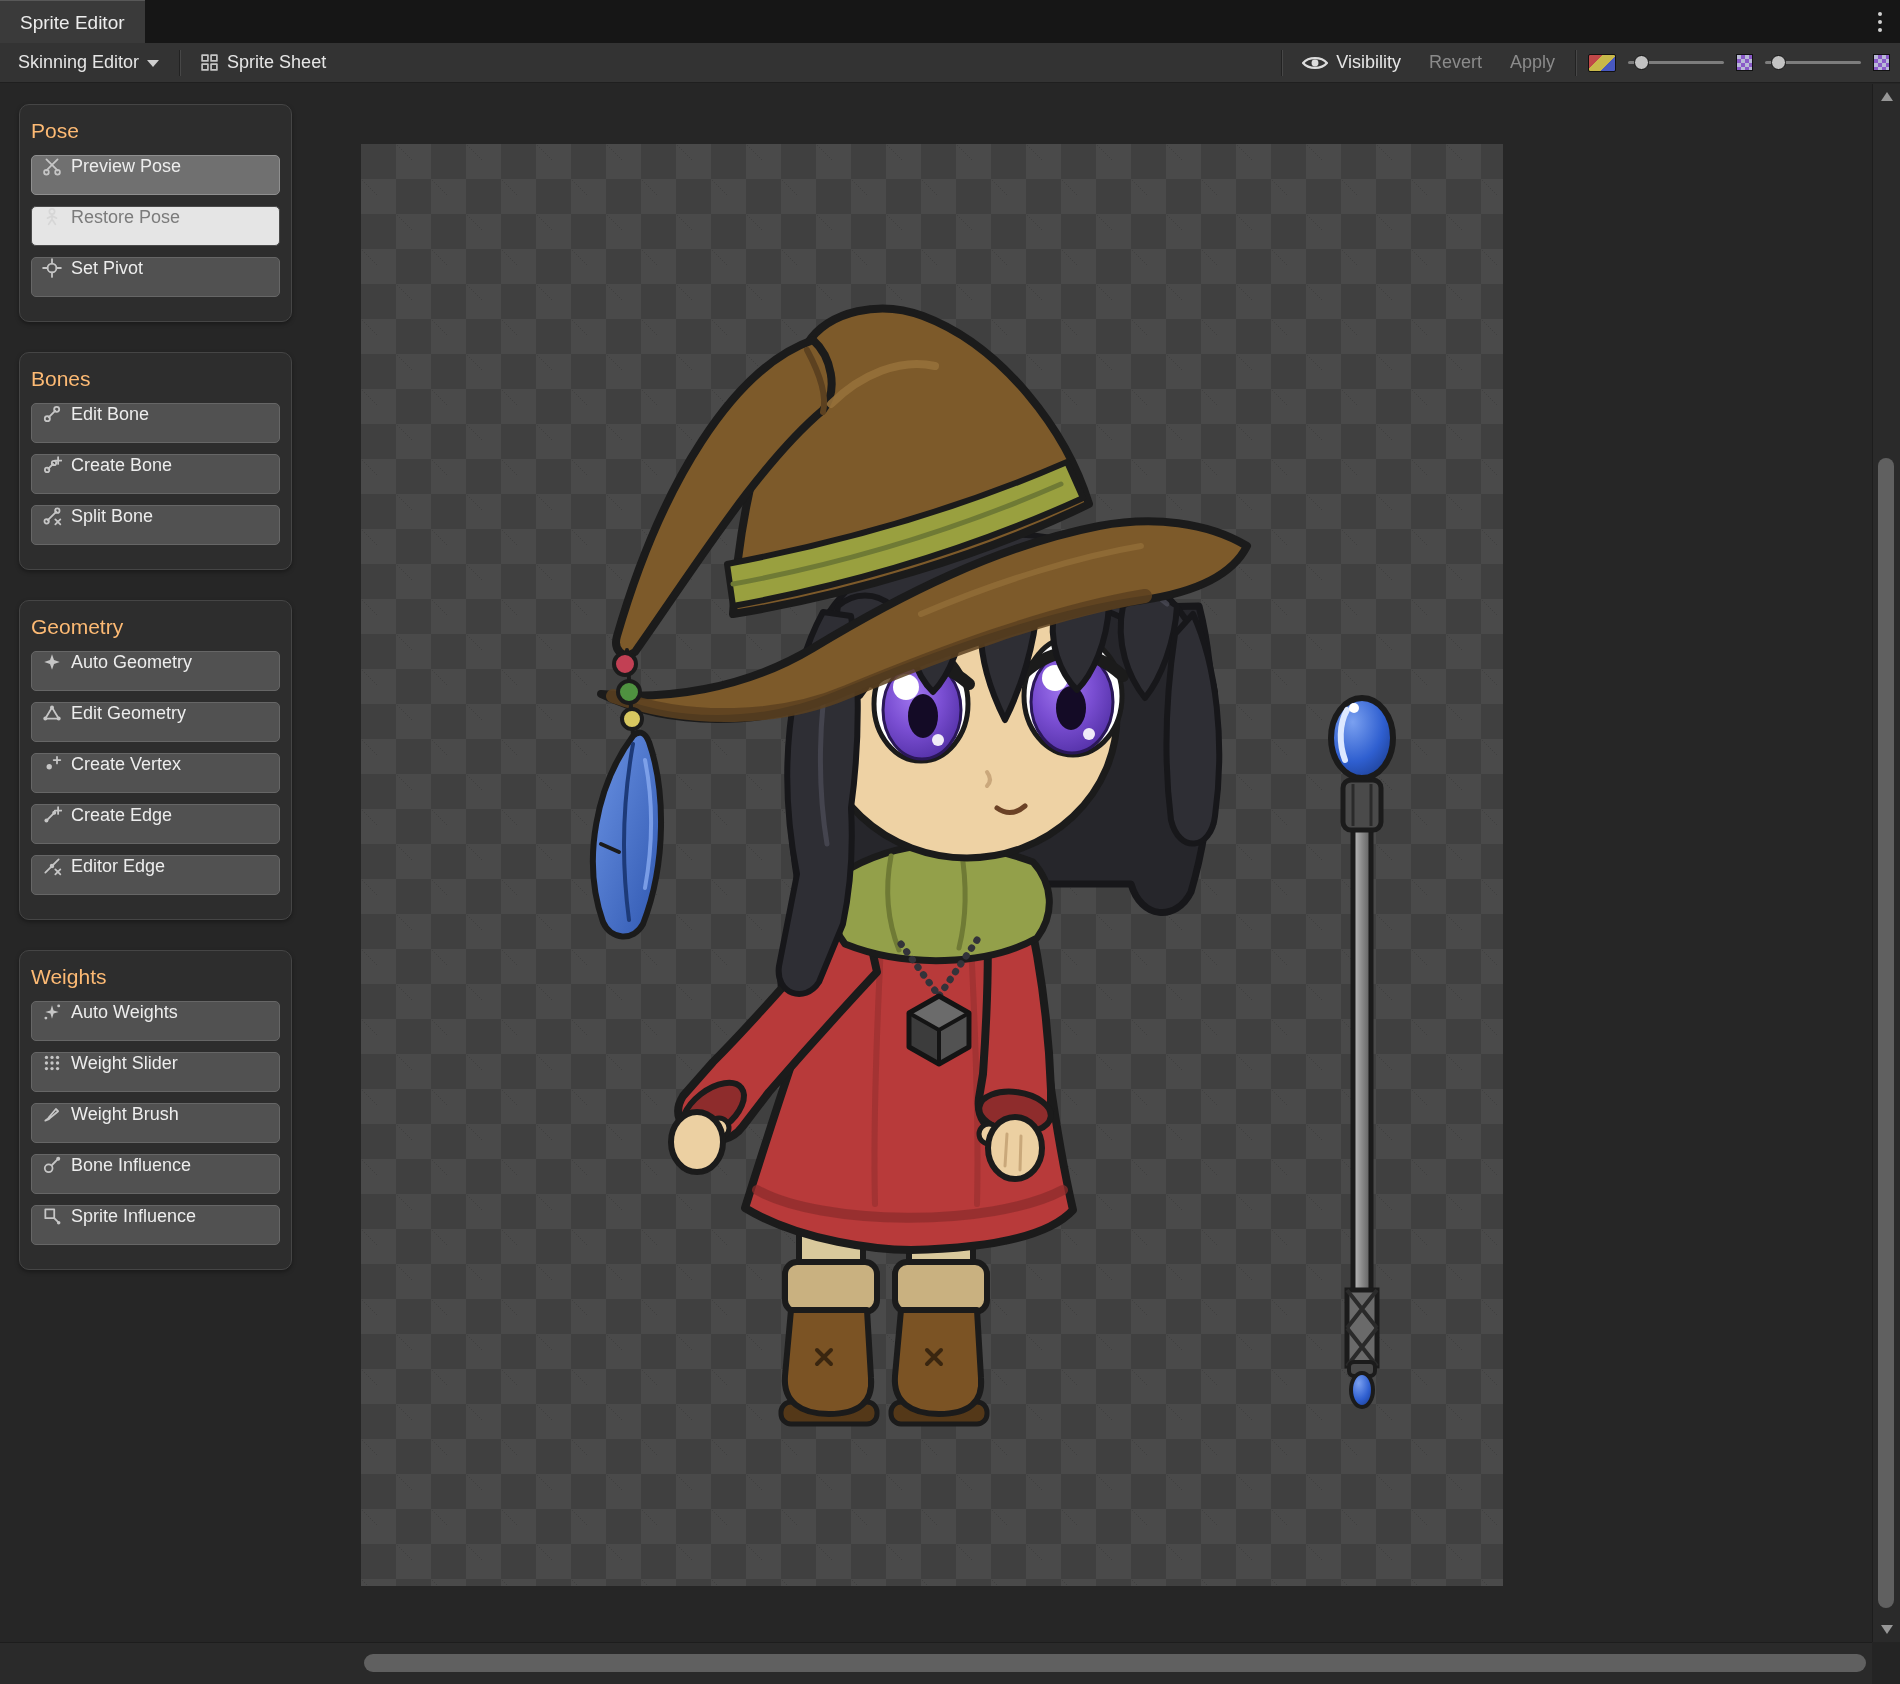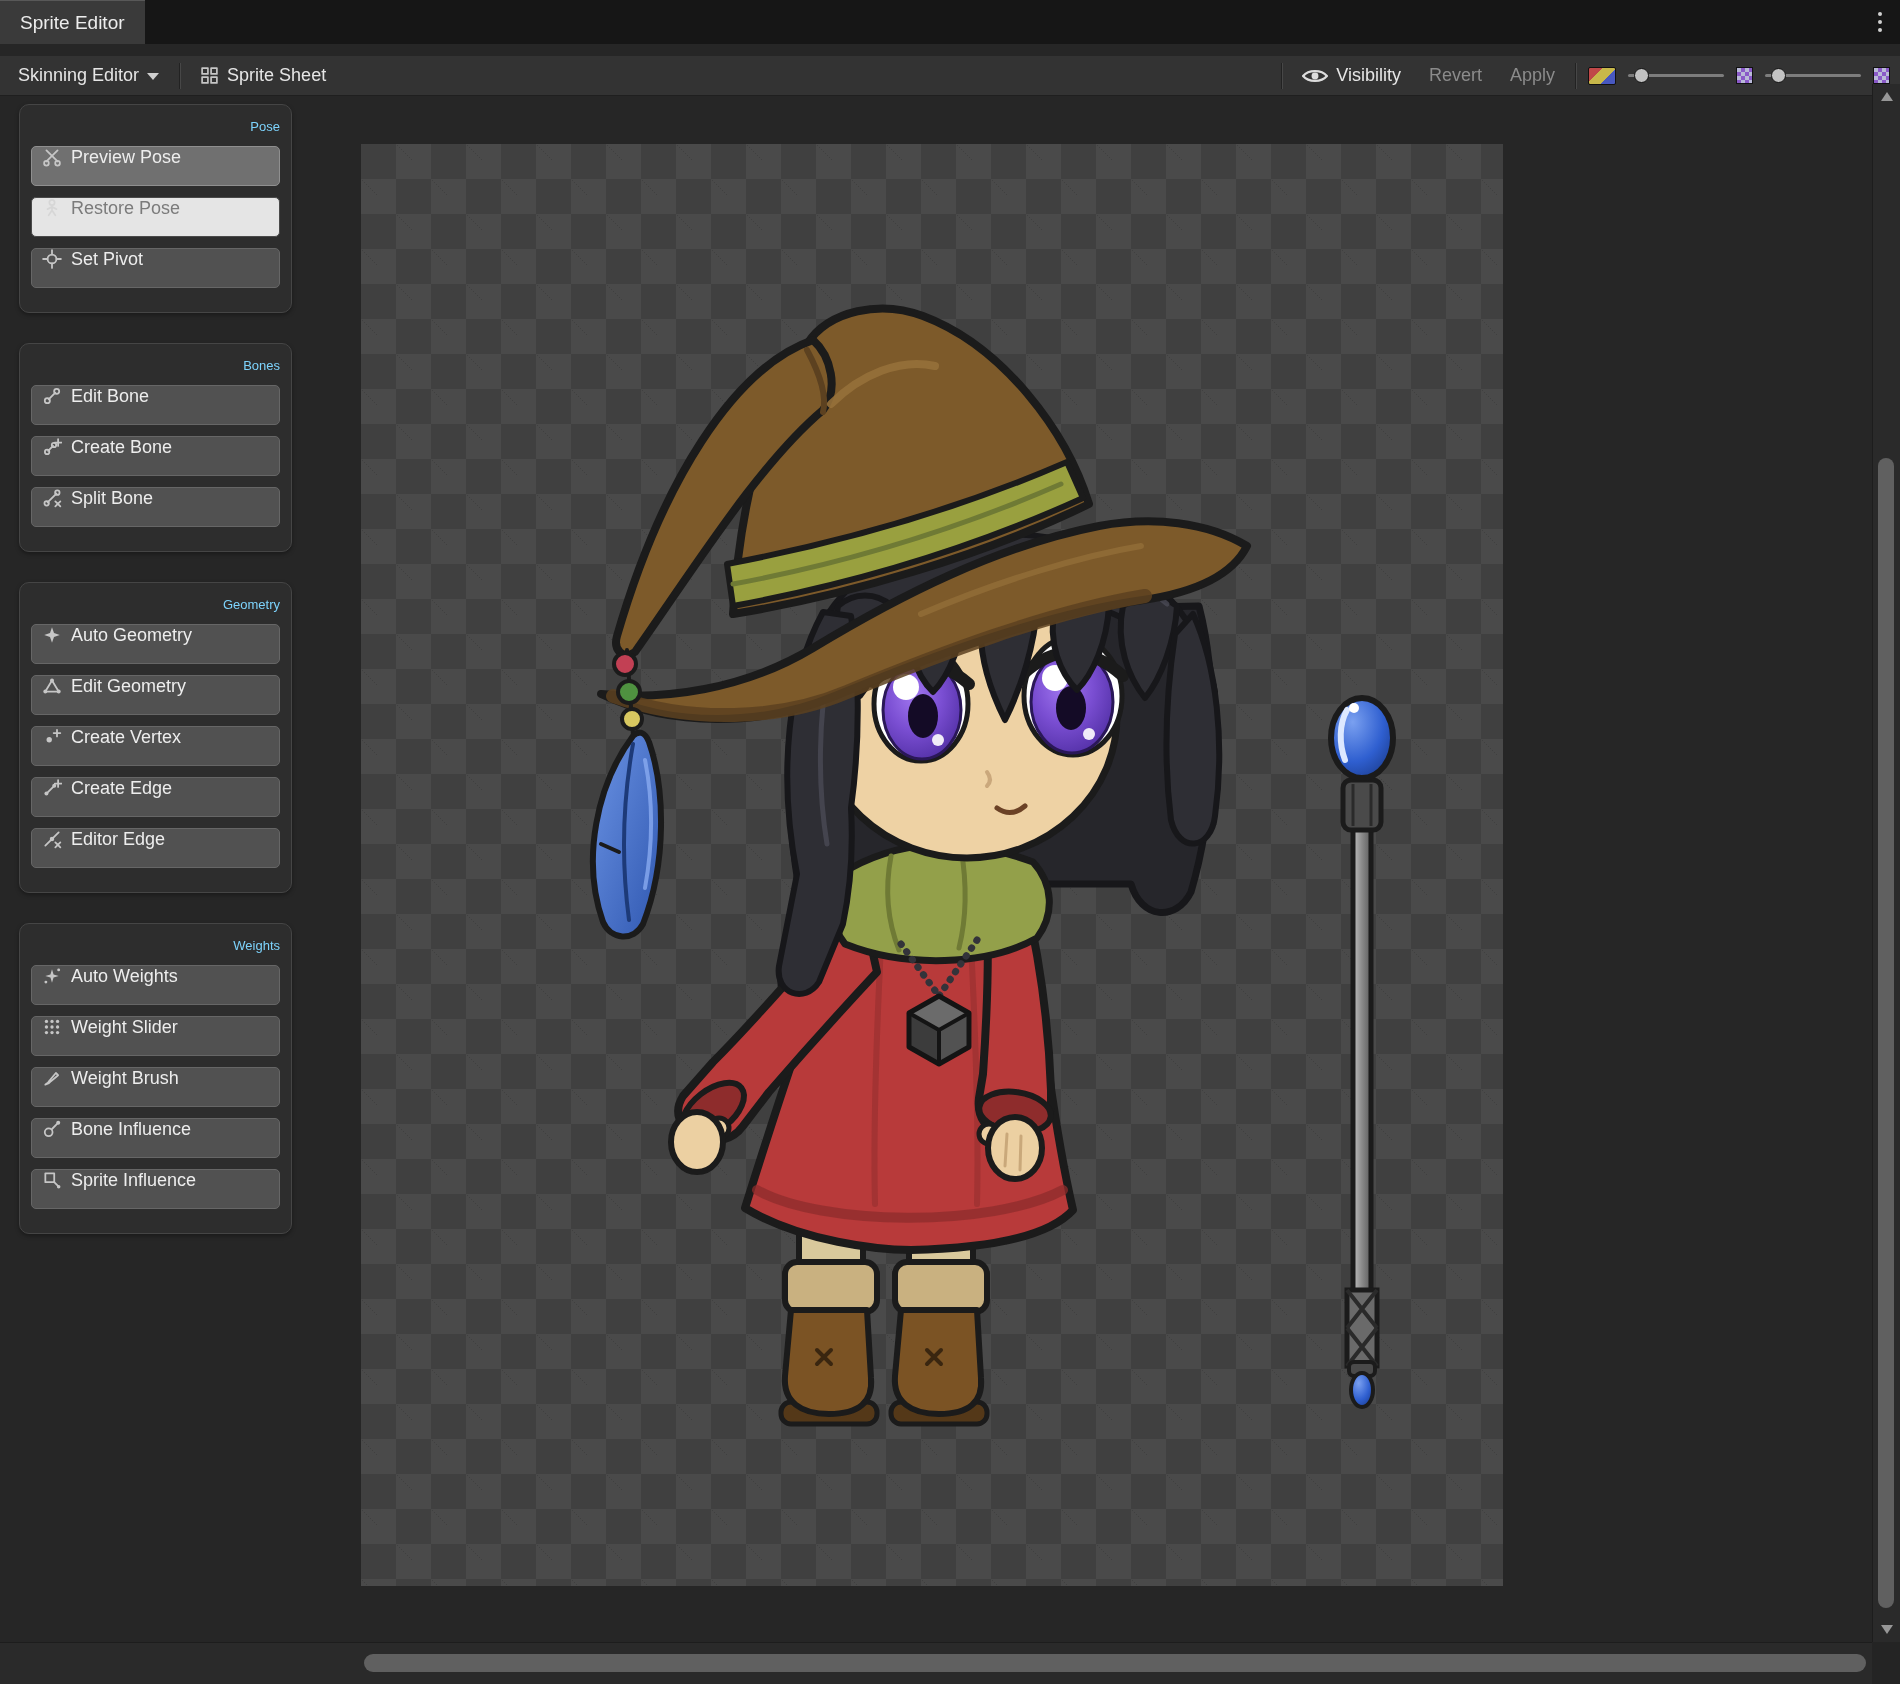--- a/index.html
+++ b/index.html
@@ -5,35 +5,35 @@
   *{margin:0;padding:0;box-sizing:border-box}
   html,body{width:1900px;height:1684px;background:#262626;font-family:"Liberation Sans",sans-serif;color:#e4e4e4;overflow:hidden;position:relative}
 
   
   .titlebar{position:absolute;top:0;left:0;width:1900px;height:44px;background:#161616}
   .titlebar .tab{position:absolute;left:0;top:0;height:44px;padding:12px 20px;background:#3a3a3a;border-top:1px solid #585858;display:flex;align-items:center;font-size:19px;color:#ededed}
   .kebab{position:absolute;right:14px;top:8px;display:flex;flex-direction:column;gap:4px;padding:4px;cursor:pointer}
   .kebab i{width:4px;height:4px;border-radius:50%;background:#d0d0d0;display:block}
 
   
-  .toolbar{position:absolute;top:56px;left:0;width:1900px;height:40px;background:#333333;border-bottom:1px solid #1f1f1f;display:flex;align-items:center;padding:0 10px;gap:12px;font-size:18px}
+  .toolbar{position:absolute;top:43px;left:0;width:1900px;height:40px;background:#333333;border-bottom:1px solid #1f1f1f;display:flex;align-items:center;padding:0 10px;gap:12px;font-size:18px}
   .tdiv{width:1px;height:26px;background:#222;box-shadow:1px 0 0 #474747}
   .tool-item{display:flex;align-items:center;gap:8px;padding:0 8px;height:32px;border-radius:4px;color:#e6e6e6;white-space:nowrap}
   .caret{width:0;height:0;border-left:6px solid transparent;border-right:6px solid transparent;border-top:7px solid #cfcfcf;margin-top:2px}
   .tb-disabled{color:#8b8b8b}
   .spacer{margin-left:auto}
   .swatch{width:28px;height:18px;border:1px solid #111;border-radius:2px;background:linear-gradient(135deg,#c04848 0 33%,#c8b84a 33% 66%,#4858c0 66% 100%)}
   .slider{position:relative;width:96px;height:3px;background:#7d7d7d;border-radius:2px}
   .slider .knob{position:absolute;top:-6px;width:15px;height:15px;border-radius:50%;background:#c2c2c2;border:1px solid #111}
   .pchecker{width:17px;height:17px;border:1px solid #111;background-color:#b9b9d8;background-image:linear-gradient(45deg,#8a5ac8 25%,transparent 25%,transparent 75%,#8a5ac8 75%),linear-gradient(45deg,#8a5ac8 25%,transparent 25%,transparent 75%,#8a5ac8 75%);background-size:8px 8px;background-position:0 0,4px 4px}
 
   
   .sidebar{position:absolute;left:19px;top:104px;width:273px}
   .panel{background:#2d2d2d;border:1px solid #454545;border-radius:10px;padding:12px 11px;margin-bottom:30px;box-shadow:0 2px 4px rgba(0,0,0,.35)}
-  .panel h3{font-size:13px;font-weight:normal;color:#7dd3fc;text-align:right;margin:2px 0 12px}
+  .panel h3{font-size:21px;font-weight:normal;color:#fdba74;text-align:left;margin:2px 0 12px}
   .sbtn{display:flex;gap:9px;height:40px;background:#515151;border:1px solid #666;border-radius:5px;margin-bottom:11px;padding:0 10px;font-size:18px;color:#ededed;cursor:pointer}
   .sbtn:last-child{margin-bottom:12px}
   .sbtn.selected{background:#707070;border-color:#8f8f8f}
   .sbtn.disabled{background:#e5e5e5;color:#7b7b7b;border-color:#4a4a4a}
   .sbtn.disabled svg{opacity:.45}
   .sbtn svg{flex:0 0 auto}
 
   
   .canvas{position:absolute;left:361px;top:144px;width:1142px;height:1442px;background-color:#404040;background-image:linear-gradient(45deg,#4a4a4a 25%,transparent 25%,transparent 75%,#4a4a4a 75%),linear-gradient(45deg,#4a4a4a 25%,transparent 25%,transparent 75%,#4a4a4a 75%);background-size:70px 70px;background-position:0 0,35px 35px}
   .canvas svg{position:absolute;left:0;top:0;width:100%;height:100%}

